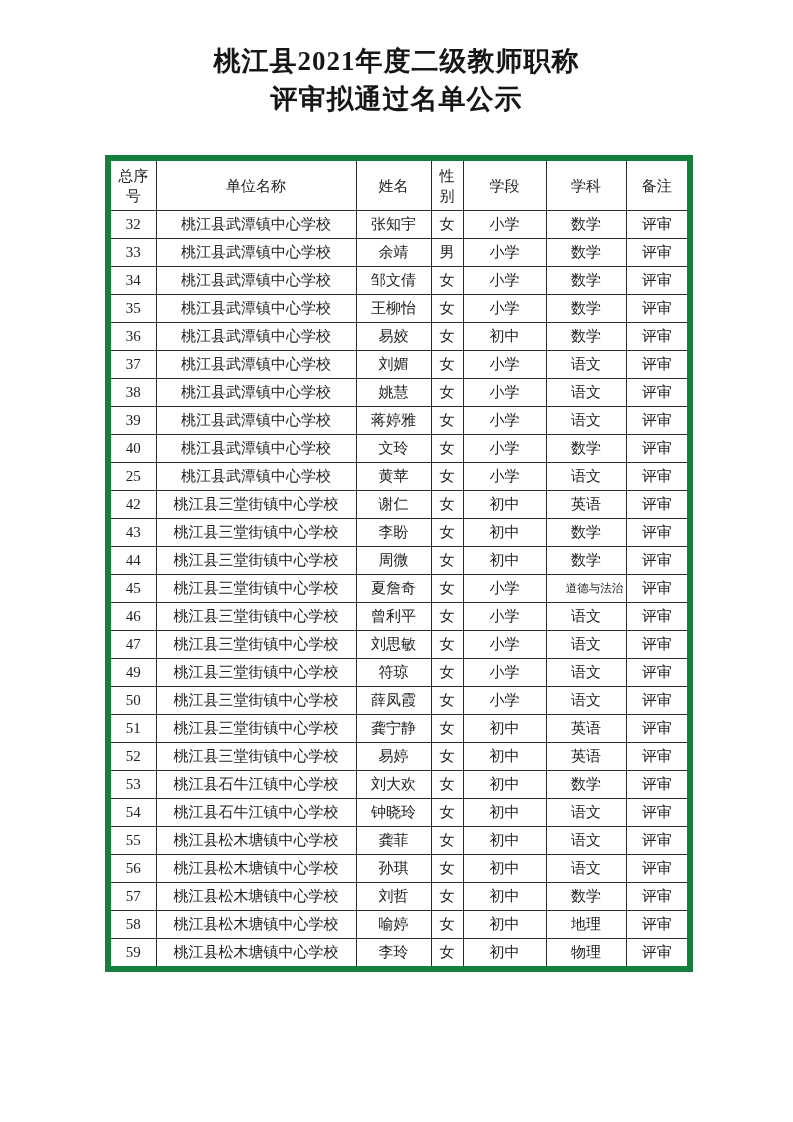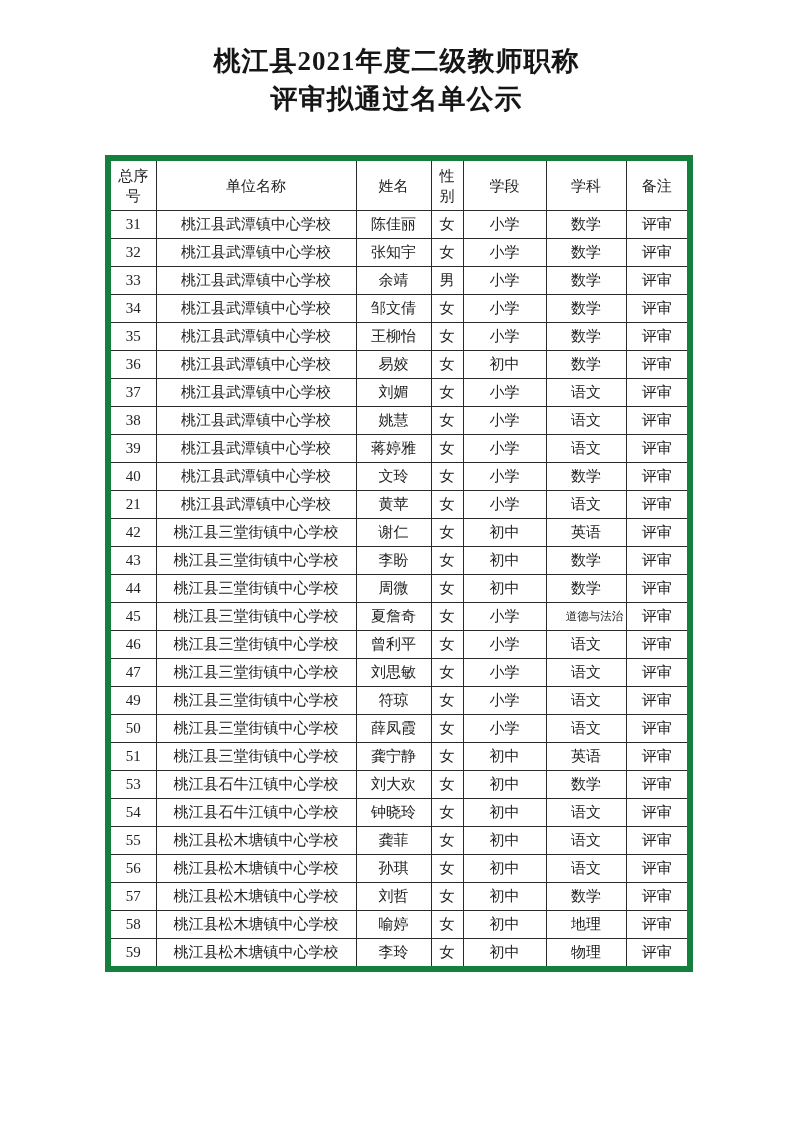--- a/index.html
+++ b/index.html
@@ -90,29 +90,20 @@
         <th>单位名称</th>
         <th>姓名</th>
         <th>性别</th>
         <th>学段</th>
         <th>学科</th>
         <th>备注</th>
       </tr>
     </thead>
     <tbody>
         <tr>
-          <td>31</td>
-          <td>桃江县武潭镇中心学校</td>
-          <td>陈佳丽</td>
-          <td>女</td>
-          <td>小学</td>
-          <td>数学</td>
-          <td>评审</td>
-        </tr>
-        <tr>
           <td>32</td>
           <td>桃江县武潭镇中心学校</td>
           <td>张知宇</td>
           <td>女</td>
           <td>小学</td>
           <td>数学</td>
           <td>评审</td>
         </tr>
         <tr>
           <td>33</td>
@@ -180,21 +171,21 @@
         <tr>
           <td>40</td>
           <td>桃江县武潭镇中心学校</td>
           <td>文玲</td>
           <td>女</td>
           <td>小学</td>
           <td>数学</td>
           <td>评审</td>
         </tr>
         <tr>
-          <td>21</td>
+          <td>25</td>
           <td>桃江县武潭镇中心学校</td>
           <td>黄苹</td>
           <td>女</td>
           <td>小学</td>
           <td>语文</td>
           <td>评审</td>
         </tr>
         <tr>
           <td>42</td>
           <td>桃江县三堂街镇中心学校</td>
@@ -264,20 +255,29 @@
           <td>薛凤霞</td>
           <td>女</td>
           <td>小学</td>
           <td>语文</td>
           <td>评审</td>
         </tr>
         <tr>
           <td>51</td>
           <td>桃江县三堂街镇中心学校</td>
           <td>龚宁静</td>
+          <td>女</td>
+          <td>初中</td>
+          <td>英语</td>
+          <td>评审</td>
+        </tr>
+        <tr>
+          <td>52</td>
+          <td>桃江县三堂街镇中心学校</td>
+          <td>易婷</td>
           <td>女</td>
           <td>初中</td>
           <td>英语</td>
           <td>评审</td>
         </tr>
         <tr>
           <td>53</td>
           <td>桃江县石牛江镇中心学校</td>
           <td>刘大欢</td>
           <td>女</td>

